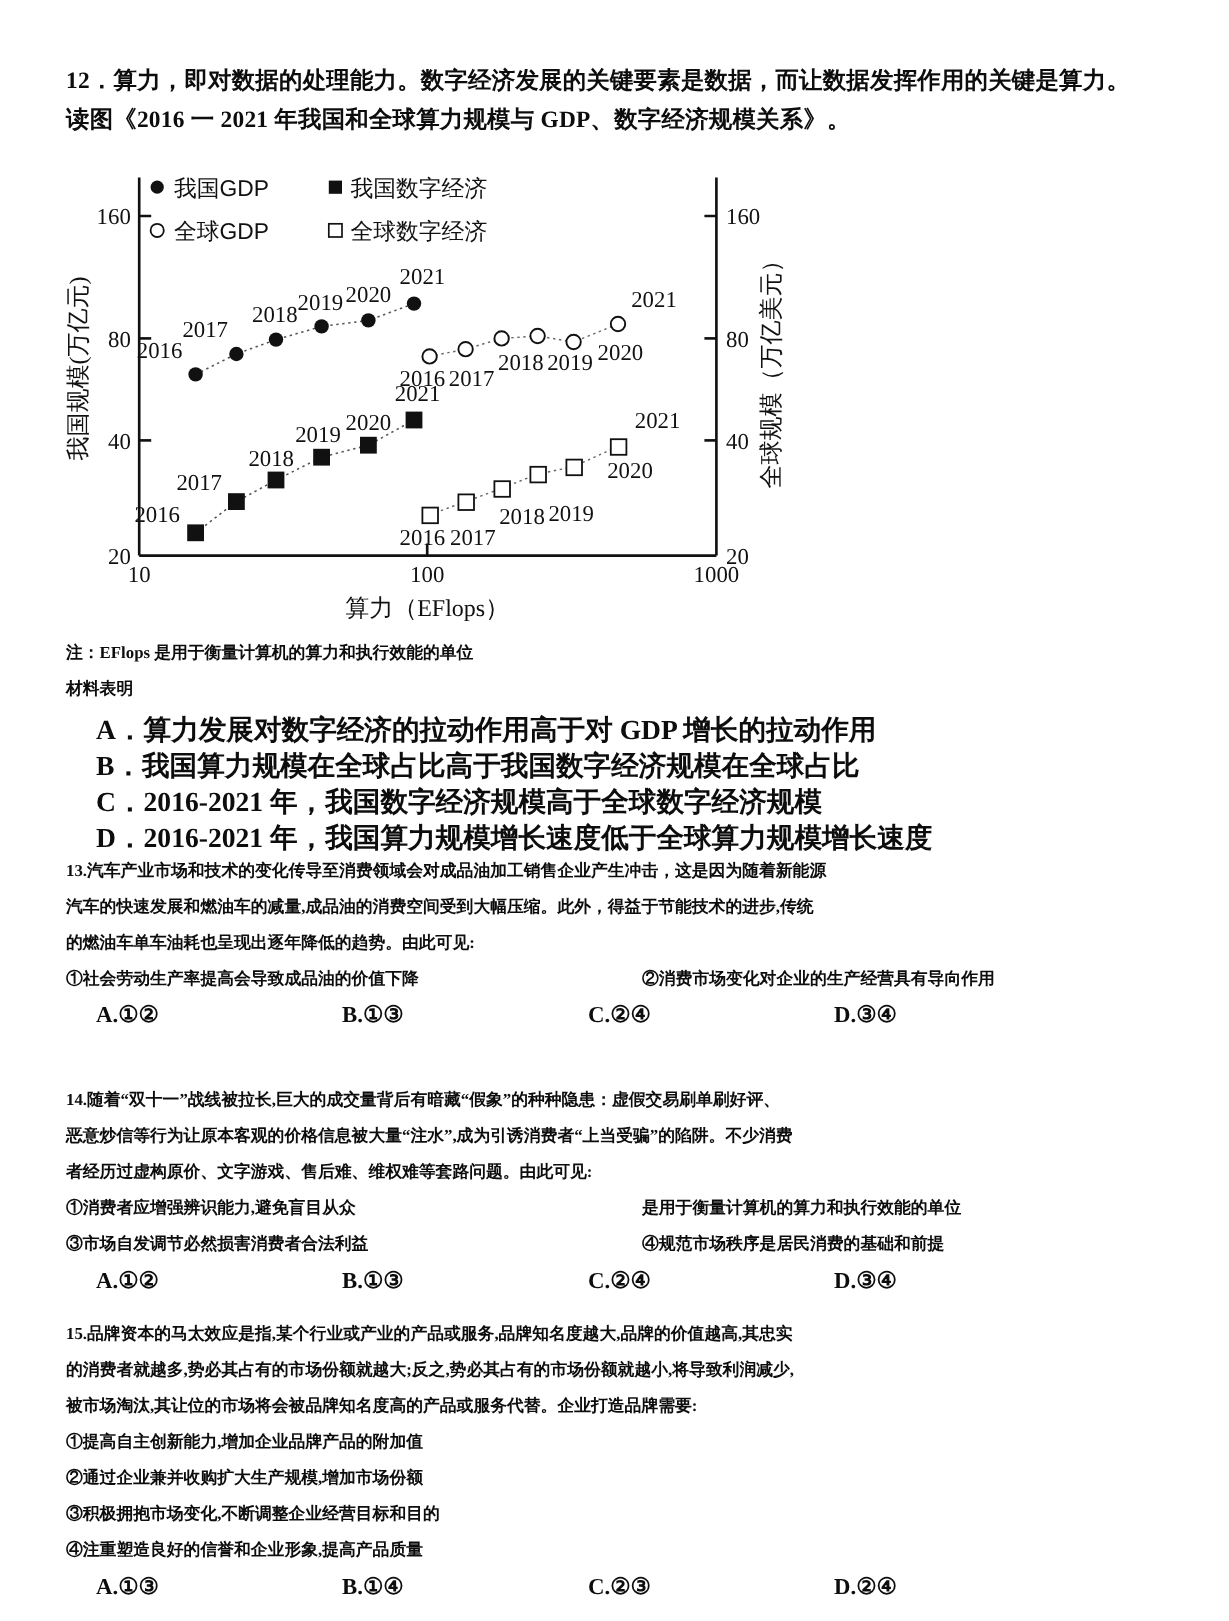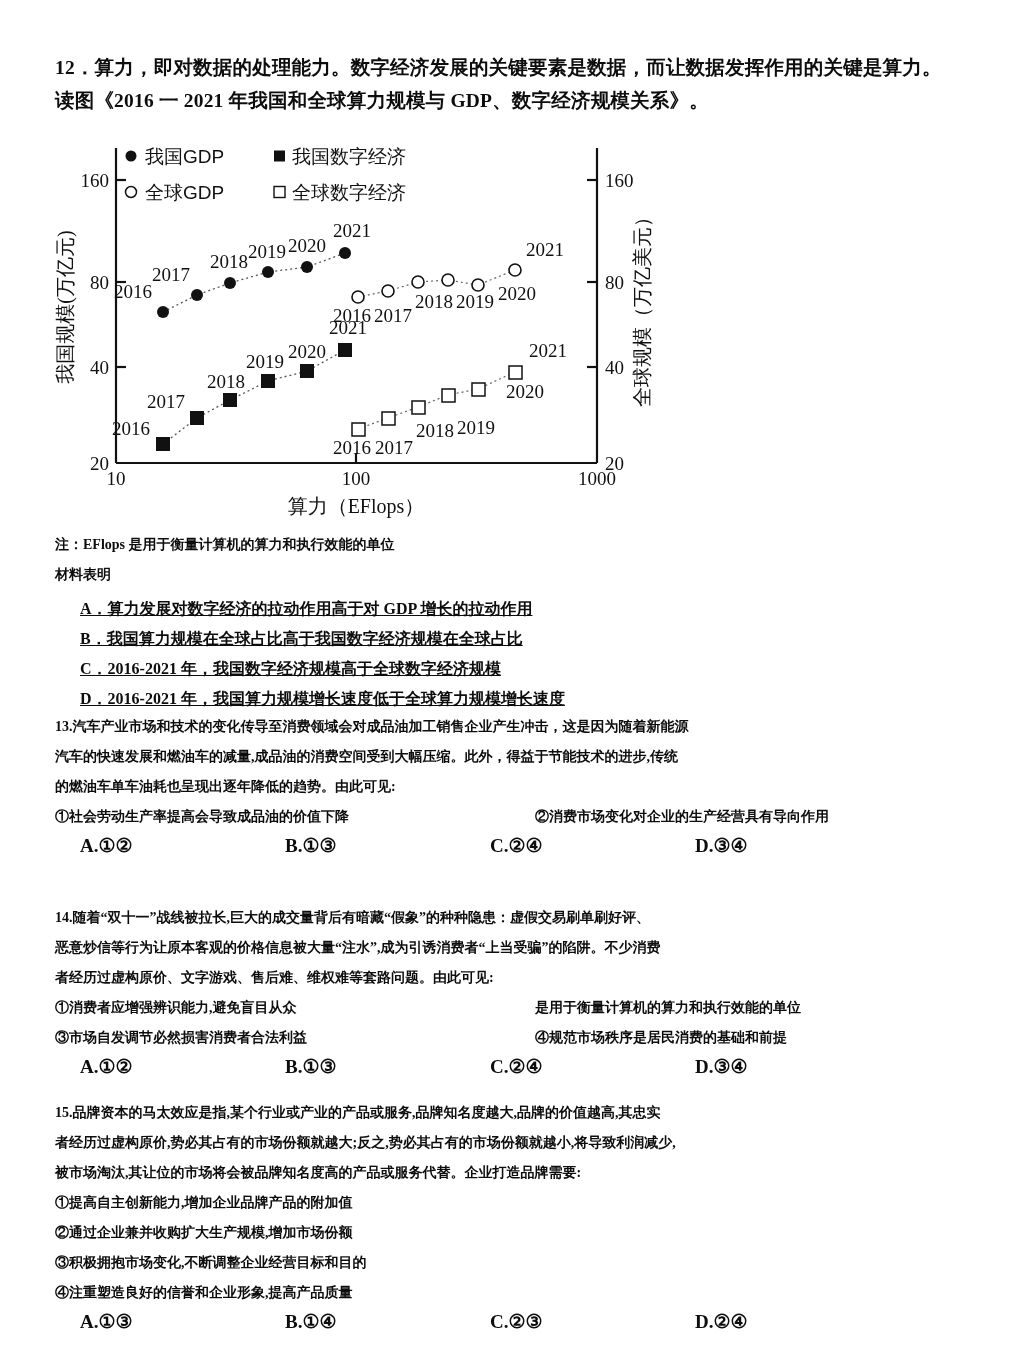--- a/index.html
+++ b/index.html
@@ -14,21 +14,21 @@
 
   
   .qline {
     font-size:19.5px;
     line-height:31px;
     letter-spacing:0.2px;
     font-weight:700;
     white-space:nowrap;
   }
   .qbody { font-size:14px; line-height:30px; font-weight:700; white-space:nowrap; }
-  .opt { font-size:16px; line-height:30px; font-weight:700; white-space:nowrap;text-decoration:underline; }
+  .opt { font-size:23px; line-height:30px; font-weight:700; white-space:nowrap; }
 
   .block { position:absolute; left:55px; }
 
   
   #q12-head { top:52px; left:55px; width:950px; }
   #q12-head .qline:nth-child(2) { margin-top:2px; }
 
   
   #chart-wrap {
     position:absolute;
@@ -243,21 +243,21 @@
       <span class="c1 qbody">③市场自发调节必然损害消费者合法利益</span><span class="c2 qbody">④规范市场秩序是居民消费的基础和前提</span>
     </div>
 
     <div class="answer-row" style="padding-left:25px;margin-top:2px;">
       <span class="a">A.①②</span><span class="a">B.①③</span><span class="a">C.②④</span><span class="last">D.③④</span>
     </div>
   </div>
 
   <div class="block" id="q15">
     <div class="qbody">15.品牌资本的马太效应是指,某个行业或产业的产品或服务,品牌知名度越大,品牌的价值越高,其忠实</div>
-    <div class="qbody">者经历过虚构原价,势必其占有的市场份额就越大;反之,势必其占有的市场份额就越小,将导致利润减少,</div>
+    <div class="qbody">的消费者就越多,势必其占有的市场份额就越大;反之,势必其占有的市场份额就越小,将导致利润减少,</div>
     <div class="qbody">被市场淘汰,其让位的市场将会被品牌知名度高的产品或服务代替。企业打造品牌需要:</div>
 
     <div class="qbody">①提高自主创新能力,增加企业品牌产品的附加值</div>
     <div class="qbody">②通过企业兼并收购扩大生产规模,增加市场份额</div>
     <div class="qbody">③积极拥抱市场变化,不断调整企业经营目标和目的</div>
     <div class="qbody">④注重塑造良好的信誉和企业形象,提高产品质量</div>
 
     <div class="answer-row" style="padding-left:25px;margin-top:2px;">
       <span class="a">A.①③</span><span class="a">B.①④</span><span class="a">C.②③</span><span class="last">D.②④</span>
     </div>

